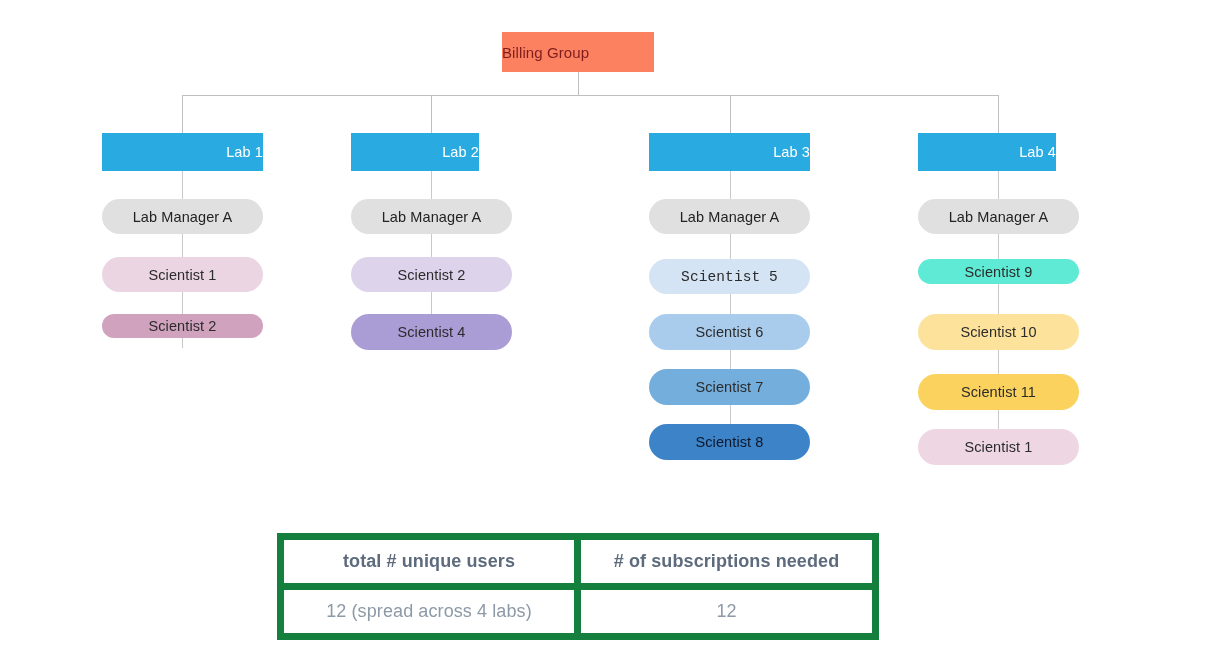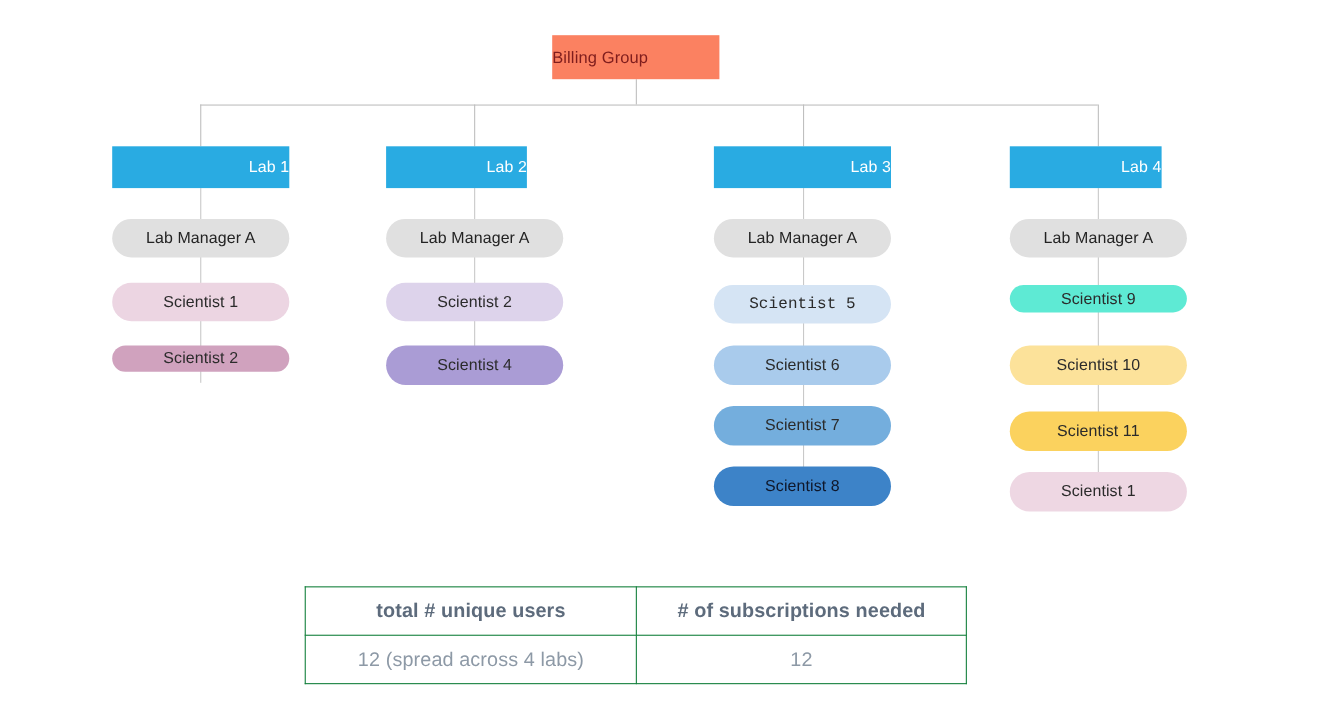--- a/index.html
+++ b/index.html
@@ -91,21 +91,21 @@
   #summary-table {
     position: absolute;
     left: 277px;
     top: 533px;
     width: 602px;
     border-collapse: collapse;
     z-index: 3;
     background: #ffffff;
   }
   #summary-table td {
-    border: 1px solid #15803d;
+    border: 7px solid #15803d;
     text-align: center;
     padding: 0;
     height: 43px;
     vertical-align: middle;
   }
   #summary-table .th-cell {
     font-weight: bold;
     font-size: 18px;
     color: #5d6b7c;
     letter-spacing: .1px;

